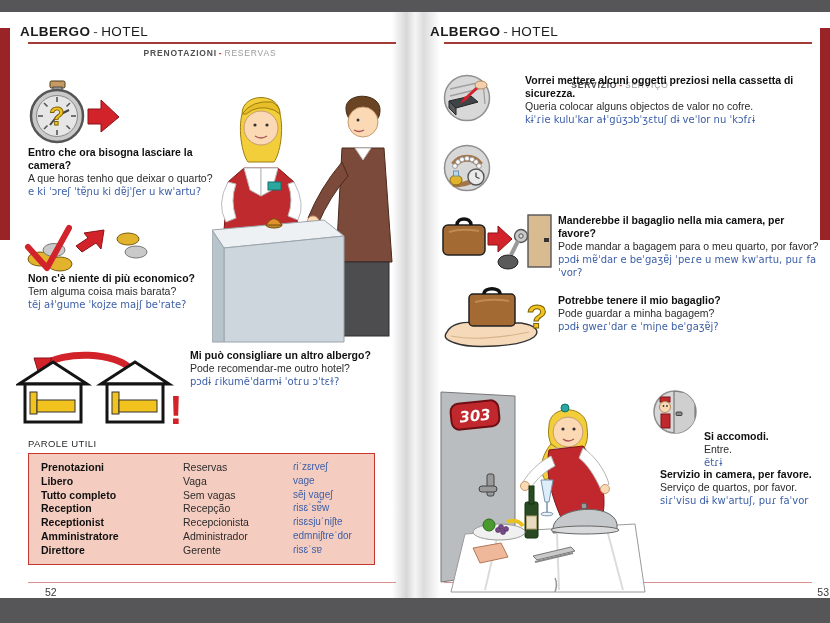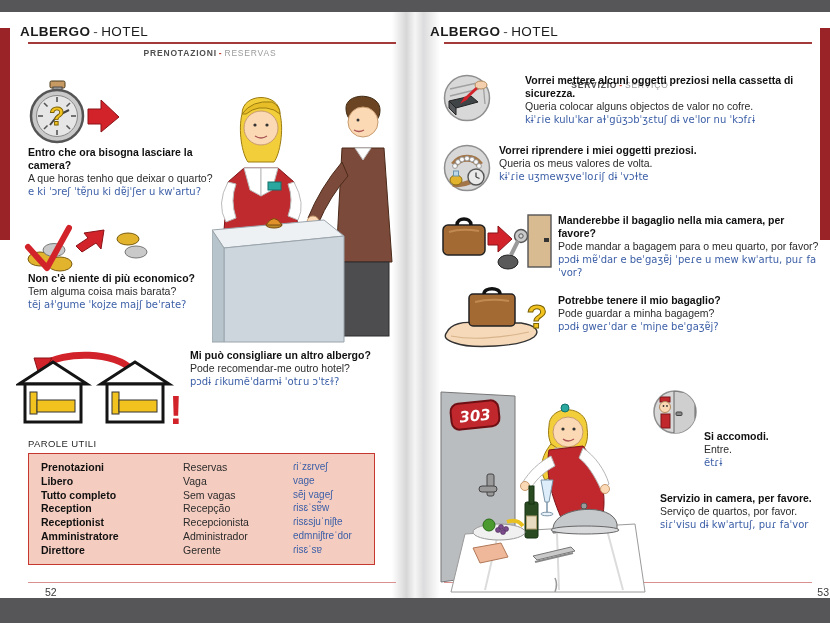--- a/index.html
+++ b/index.html
@@ -229,25 +229,20 @@
       <circle cx="36" cy="22" r="2.4"></circle>
     </g>
     <path d="M27,38 Q18,42 10,40" fill="none" stroke="#a3764a" stroke-width="5"></path>
     <circle cx="33" cy="33" r="8" fill="#e9e9e9" stroke="#555" stroke-width="1.4"></circle>
     <line x1="33" y1="33" x2="33" y2="28.5" stroke="#444" stroke-width="1.3"></line>
     <line x1="33" y1="33" x2="36.5" y2="34.5" stroke="#444" stroke-width="1.3"></line>
     <ellipse cx="13" cy="36" rx="6" ry="5" fill="#e2b32c" stroke="#8a6c10"></ellipse>
     <rect x="10.5" y="27" width="5" height="5" fill="#bcd8e8" stroke="#6a94ac"></rect>
   </svg>
 
-  <div class="abs phrase" style="left:499px;top:144px;width:320px;">
-    <div class="it">Vorrei riprendere i miei oggetti preziosi.</div>
-    <div class="pt">Queria os meus valores de volta.</div>
-    <div class="ph">kɨˈɾie uʒmewʒveˈloɾiʃ dɨ ˈvɔɫte</div>
-  </div>
 
   <svg class="abs" style="left:441px;top:210px;" width="112" height="68" viewBox="0 0 112 68">
     <rect x="87" y="5" width="23" height="52" fill="#d9bb92" stroke="#555" stroke-width="1.4"></rect>
     <rect x="103" y="28" width="5" height="4" fill="#333"></rect>
     <rect x="2" y="15" width="42" height="30" rx="5" fill="#a46a34" stroke="#222" stroke-width="1.5"></rect>
     <path d="M16,15 C16,7 30,7 30,15" fill="none" stroke="#111" stroke-width="3.5"></path>
     <path d="M8,22 Q20,18 38,21" fill="none" stroke="#c08a50" stroke-width="2"></path>
     <polygon points="47,23 57,23 57,16 71,29 57,42 57,35 47,35" fill="#d2232a" stroke="#8a1217"></polygon>
     <circle cx="80" cy="26" r="6.5" fill="#c9c9c9" stroke="#555" stroke-width="1.4"></circle>
     <circle cx="80" cy="26" r="2.2" fill="#d8d8d8" stroke="#555"></circle>
@@ -293,21 +288,21 @@
       <rect x="23" y="22" width="6" height="3.5" rx="1" fill="#8a8a8a" stroke="#444"></rect>
     </g>
   </svg>
 
   <div class="abs phrase" style="left:704px;top:390px;width:112px;margin-top:40px;">
     <div class="it">Si accomodi.</div>
     <div class="pt">Entre.</div>
     <div class="ph">ẽtɾɨ</div>
   </div>
 
-  <div class="abs phrase" style="left:660px;top:492px;width:162px;">
+  <div class="abs phrase" style="left:660px;top:468px;width:162px;">
     <div class="it">Servizio in camera, per favore.</div>
     <div class="pt">Serviço de quartos, por favor.</div>
     <div class="ph">siɾˈvisu dɨ kwˈartuʃ, puɾ faˈvor</div>
   </div>
 
   <div class="abs bottom-rule" style="left:444px;top:582px;width:368px;"></div>
 
   <svg class="abs" style="left:437px;top:386px;" width="222" height="212" viewBox="0 0 222 212">
 
     <polygon points="4,6 78,10 78,186 4,196" fill="#b9bdc0" stroke="#777"></polygon>

